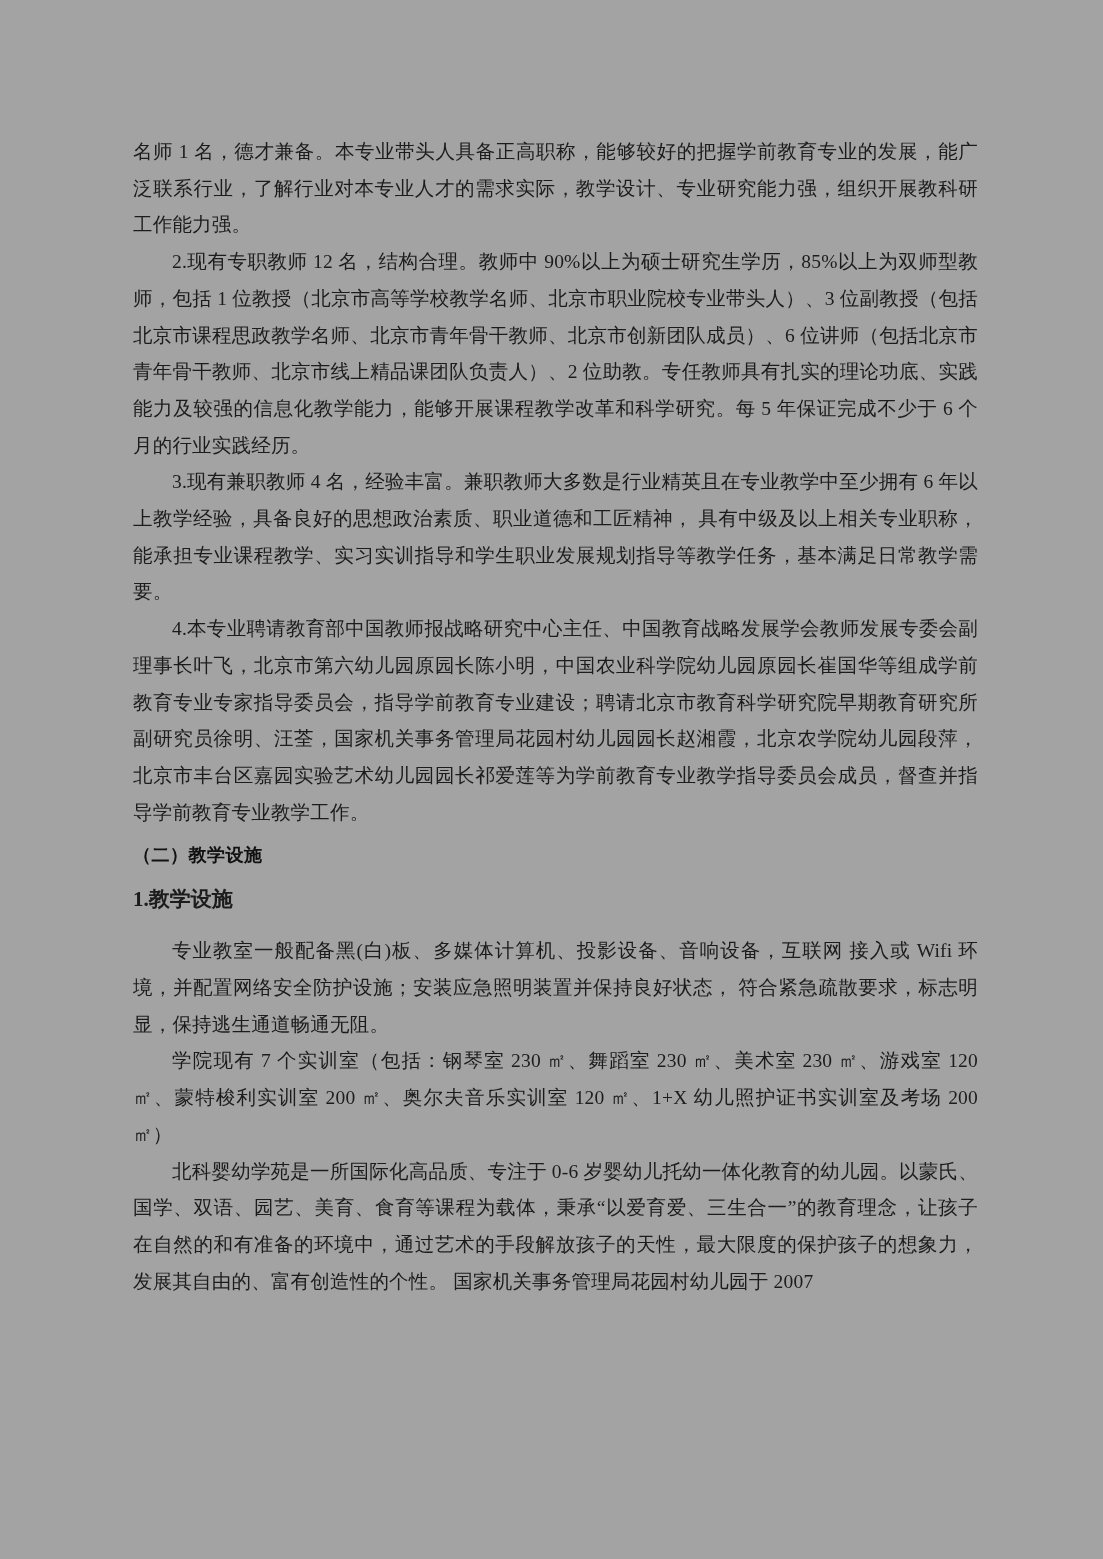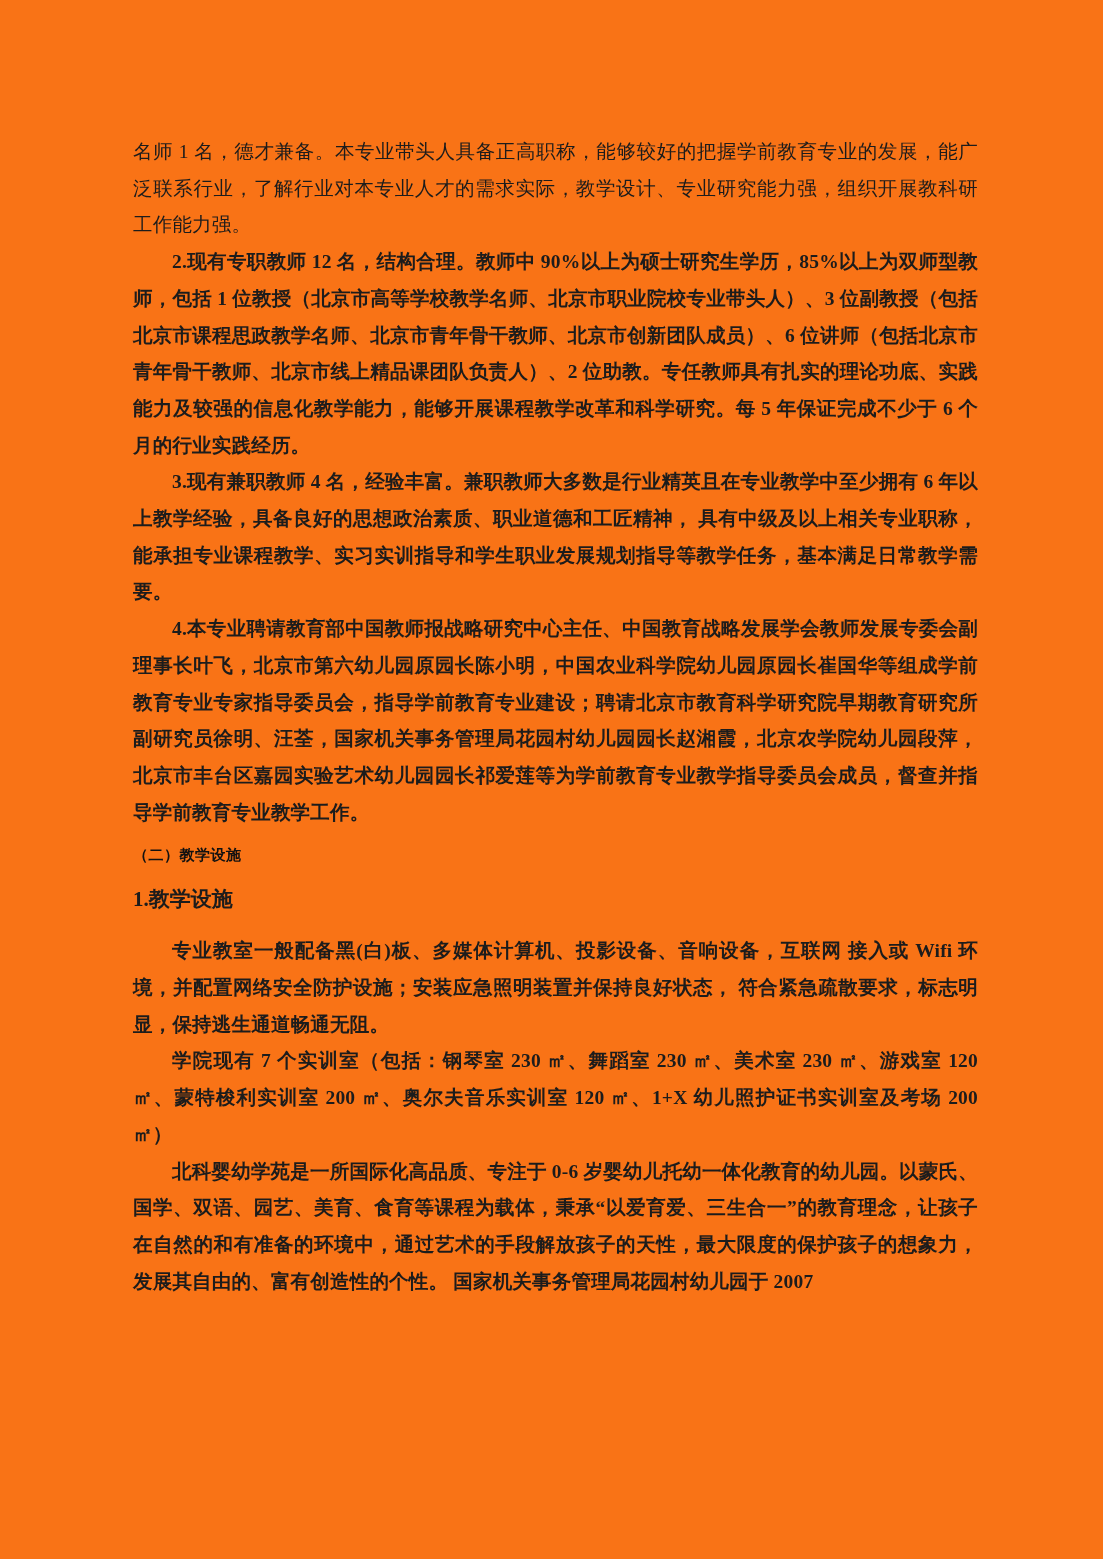--- a/index.html
+++ b/index.html
@@ -4,46 +4,45 @@
 <style>
   html, body {
     margin: 0;
     padding: 0;
     background: #ffffff;
   }
   .page {
     position: relative;
     width: 1103px;
     height: 1559px;
-    background: #f97316;
+    background: #a3a3a3;
     overflow: hidden;
   }
   .content {
     box-sizing: border-box;
     padding: 134px 125px 0 133px;
     width: 1103px;
   }
   .para {
     margin: 0;
     font-family: "Liberation Serif", "DejaVu Serif", serif;
     font-size: 19.5px;
     line-height: 36.7px;
     color: #1c1c1c;
     text-align: justify;
     letter-spacing: 0.2px;
   }
   .indent {
     text-indent: 39px;
-    font-weight: bold;
   }
   .h2 {
     margin: 2px 0 0 0;
     font-family: Liberation Sans, sans-serif;
     font-weight: bold;
-    font-size: 15px;
+    font-size: 18px;
     line-height: 44px;
     color: #111111;
     letter-spacing: 0.5px;
   }
   .h3 {
     margin: 0 0 12px 0;
     font-family: "Liberation Serif", "DejaVu Serif", serif;
     font-weight: bold;
     font-size: 21px;
     line-height: 44px;

